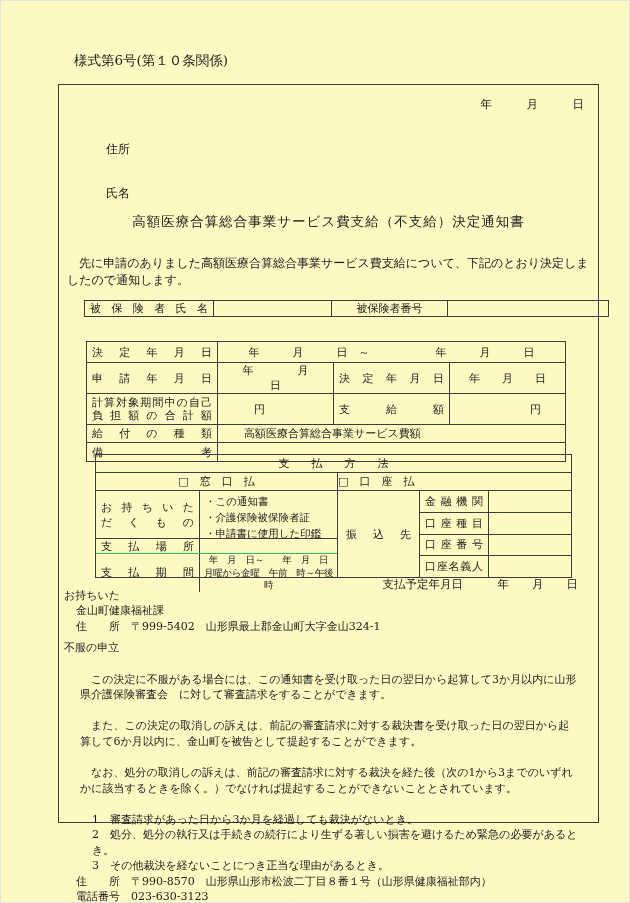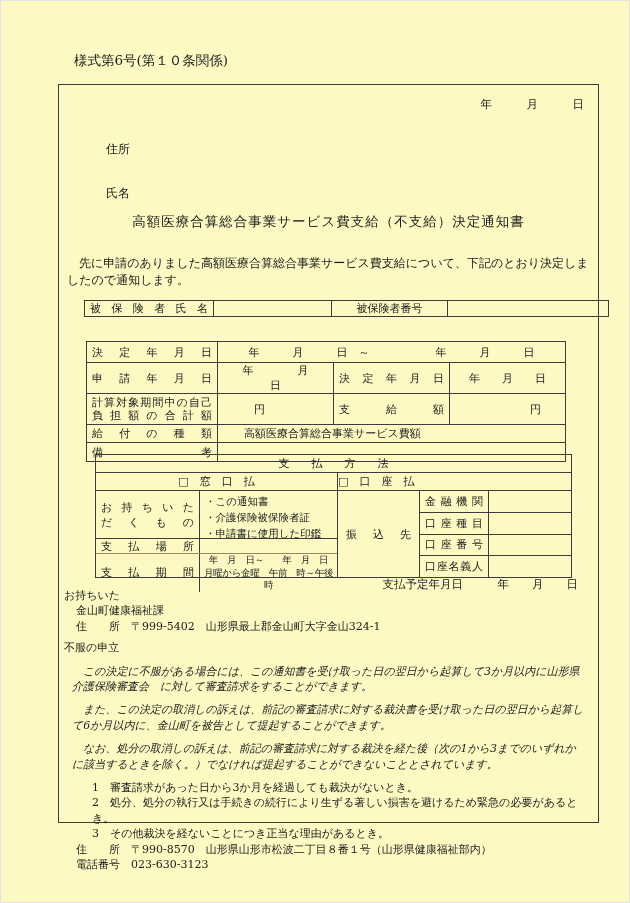--- a/index.html
+++ b/index.html
@@ -45,21 +45,21 @@
   .transfer-lab{width:82px;border-right:1px solid #3c3c3c;display:flex;align-items:center;padding:0 8px;box-sizing:border-box;}
   .transfer-lab>span{width:100%;}
   .transfer-rows{flex:1;display:flex;flex-direction:column;}
   .tr-row{display:flex;flex:1;border-bottom:1px solid #3c3c3c;}
   .tr-row:last-child{border-bottom:none;}
   .tr-lab{width:69px;border-right:1px solid #3c3c3c;display:flex;align-items:center;padding:0 5px;box-sizing:border-box;}
   .tr-lab>span{width:100%;}
   .tr-val{flex:1;}
   .payline{position:absolute;top:492px;right:20px;font-size:11.5px;}
   .bottom{position:absolute;left:5px;right:5px;top:503px;font-size:11px;line-height:15.4px;}
-  .bottom p{margin:8px;text-indent:1em;font-style:italic;}
+  .bottom p{margin:16px;text-indent:1em;}
   .ind1{margin-left:12px;}
   .ind2{margin-left:28px;}
   .gap{height:6px;}
 </style>
 </head>
 <body>
 
 <div class="page">
   <div class="form-label">様式第6号(第１０条関係)</div>
 

